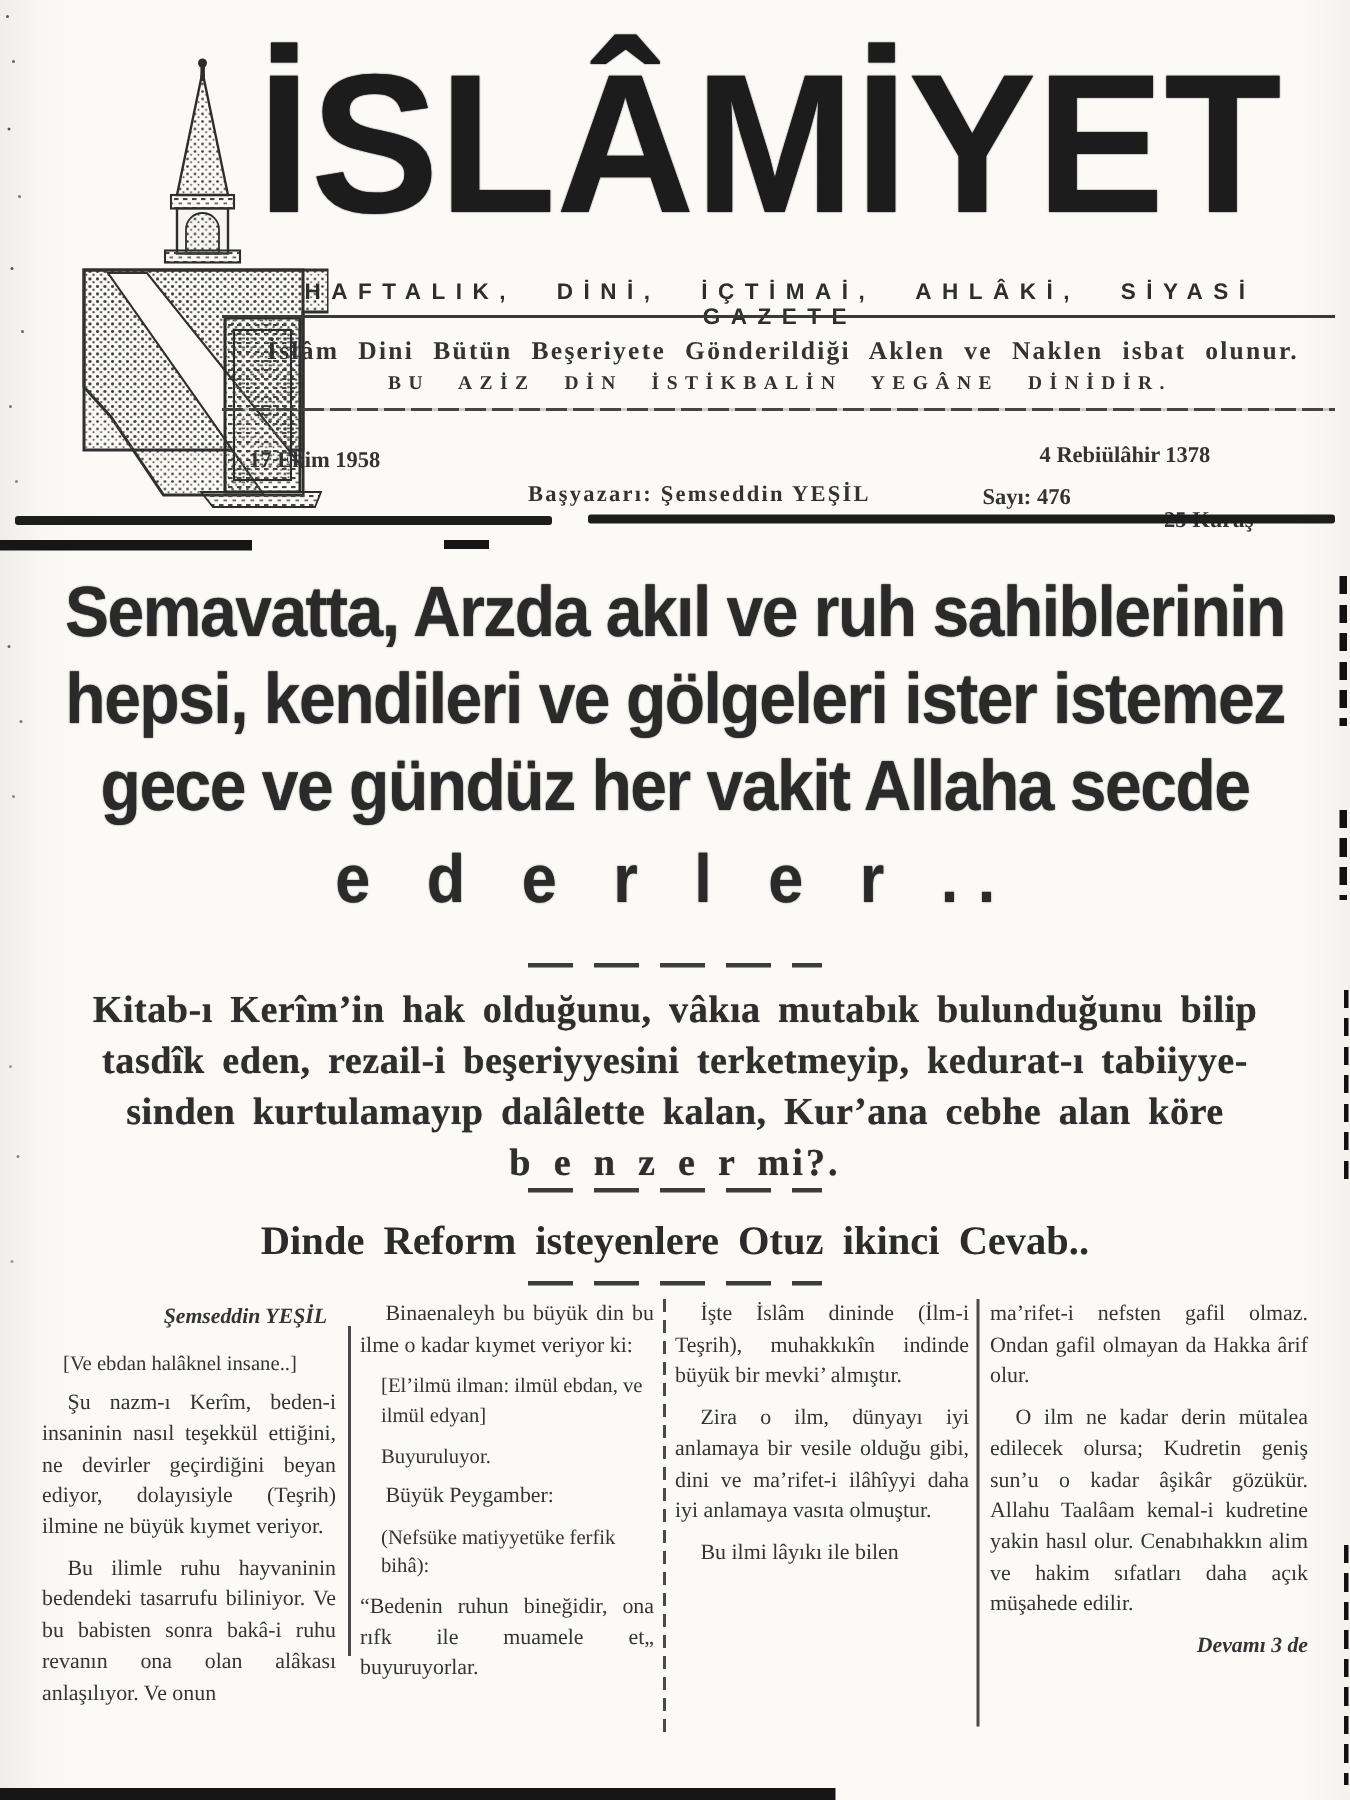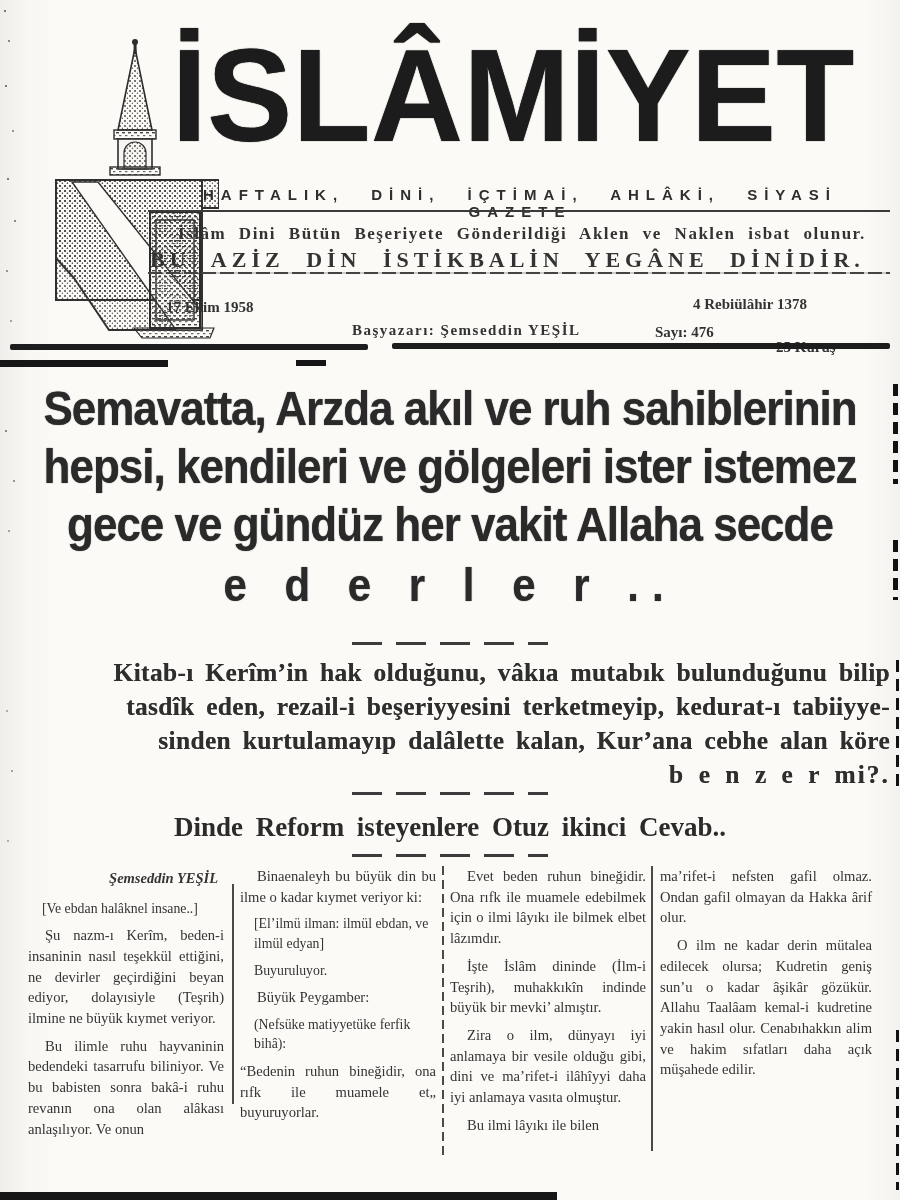--- a/index.html
+++ b/index.html
@@ -24,35 +24,35 @@
     font-size:15px; letter-spacing:7px; word-spacing:16px; color:#2e2e2e;
   }
   .rule{background:#3a3a3a; height:2px;}
   .rule-dotted{height:2px;
     background:repeating-linear-gradient(90deg,#444 0 14px,rgba(68,68,68,.25) 14px 18px);}
   .motto1{
     left:150px; width:740px; top:224px; text-align:left;
     font-weight:bold; font-size:17px; letter-spacing:1.5px; word-spacing:7px; color:#333;padding-left:28px;
   }
   .motto2{
-    left:150px; width:740px; top:247px; 
-    font-weight:bold; font-size:22px; letter-spacing:5px; word-spacing:11px; color:#333;
+    left:150px; width:740px; top:247px; text-align:center;
+    font-weight:bold; font-size:13px; letter-spacing:5px; word-spacing:11px; color:#333;
   }
   .dl{font-weight:bold; font-size:15px; color:#333; white-space:nowrap;}
   .thickbar{height:6px; background:#1d1d1d; border-radius:2px;}
   
   .headline{
     left:10px; width:880px; text-align:center; white-space:nowrap;
     font-family:"Liberation Sans", sans-serif; font-weight:bold;
     font-size:44px; letter-spacing:-1px; color:#2a2a2a;
     transform:scaleY(1.08); text-shadow:0 0 1px rgba(30,30,30,.8);
   }
   .headline.sp{letter-spacing:13px; font-size:42px;}
   .subhead{
-    left:10px; width:880px; text-align:right; white-space:nowrap;
+    left:10px; width:880px; text-align:center; white-space:nowrap;
     font-weight:bold; font-size:25.5px; color:#2e2e2e; letter-spacing:.3px; word-spacing:5px;
     text-shadow:0 0 .6px rgba(40,40,40,.7);
   }
   .dashrule{height:3px;
     background:repeating-linear-gradient(90deg,#3c3c3c 0 30px,transparent 30px 44px);}
   .sectiontitle{
     left:10px; width:880px; text-align:center;
     font-weight:bold; font-size:27px; color:#2b2b2b; word-spacing:6px;
   }
   
@@ -174,26 +174,26 @@
   <div class="col" style="left:240px;">
     <p>Binaenaleyh bu büyük din bu ilme o kadar kıymet veriyor ki:</p>
     <p class="verse">[El’ilmü ilman: ilmül ebdan, ve ilmül edyan]</p>
     <p class="verse">Buyuruluyor.</p>
     <p>Büyük Peygamber:</p>
     <p class="verse">(Nefsüke matiyyetüke ferfik bihâ):</p>
     <p class="noindent">“Bedenin ruhun bineğidir, ona rıfk ile muamele et„ buyuruyorlar.</p>
   </div>
 
   <div class="col" style="left:450px;">
-    <p>Evet beden ruhun bineğidir. Ona rıfk ile muamele edebilmek için o ilmi lâyıkı ile bilmek elbet lâzımdır.</p>
     <p>İşte İslâm dininde (İlm-i Teşrih), muhakkıkîn indinde büyük bir mevki’ almıştır.</p>
     <p>Zira o ilm, dünyayı iyi anlamaya bir vesile olduğu gibi, dini ve ma’rifet-i ilâhîyyi daha iyi anlamaya vasıta olmuştur.</p>
     <p>Bu ilmi lâyıkı ile bilen</p>
   </div>
 
   <div class="col" style="left:660px; width:212px;">
     <p class="noindent">ma’rifet-i nefsten gafil olmaz. Ondan gafil olmayan da Hakka ârif olur.</p>
     <p>O ilm ne kadar derin mütalea edilecek olursa; Kudretin geniş sun’u o kadar âşikâr gözükür. Allahu Taalâam kemal-i kudretine yakin hasıl olur. Cenabıhakkın alim ve hakim sıfatları daha açık müşahede edilir.</p>
+    <div class="continuation">Devamı 3 de</div>
   </div>
 
   <div class="abs artifact" style="left:0; top:1192px; width:557px; height:8px;"></div>
 
 </div>
 
 </body></html>

